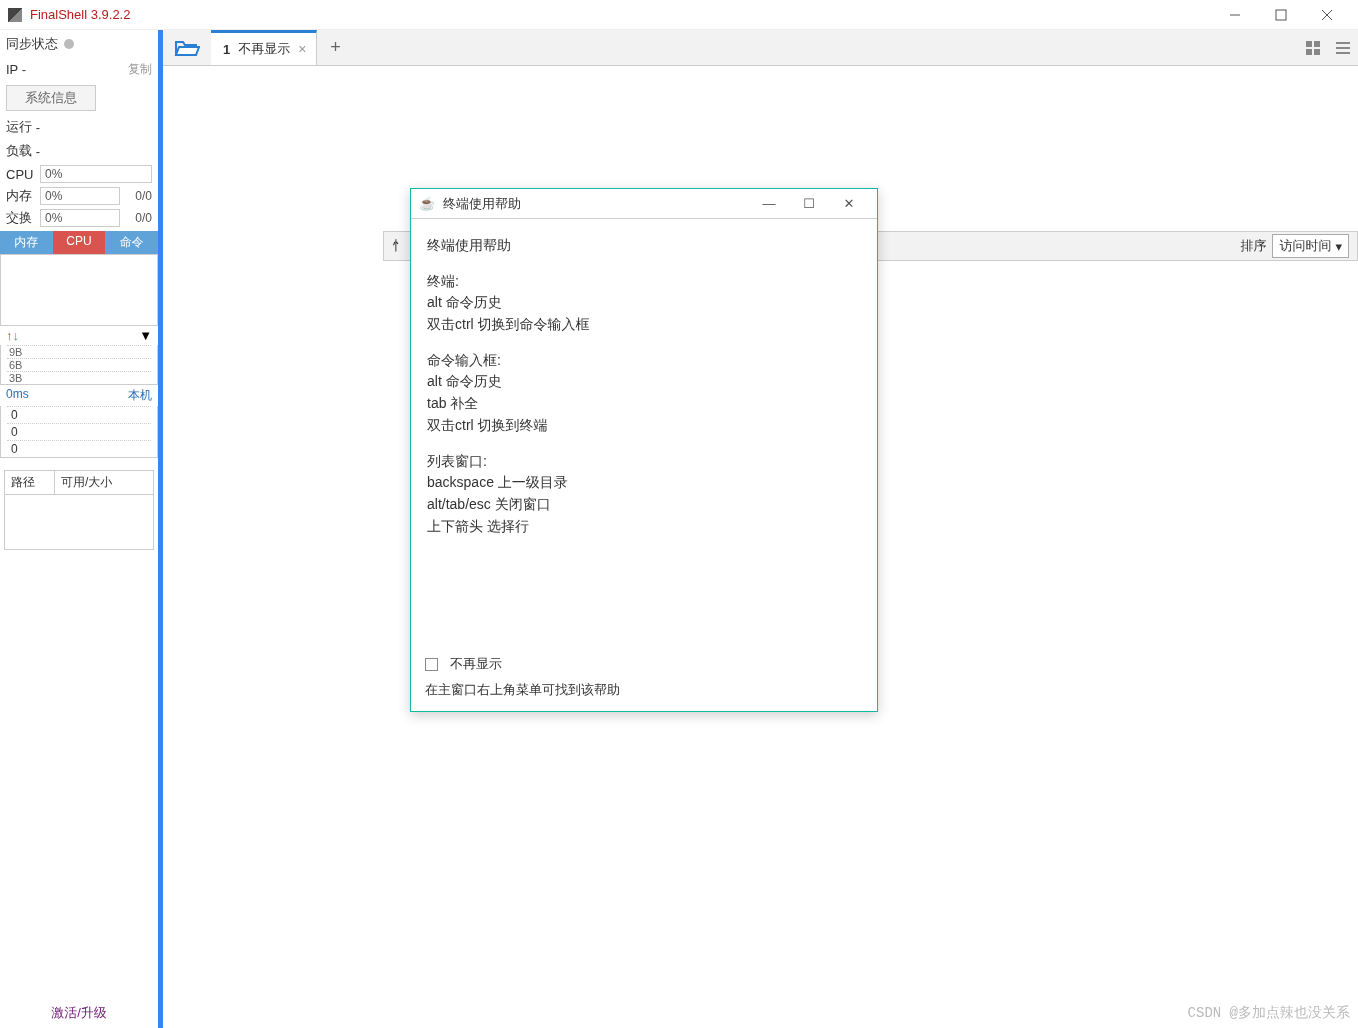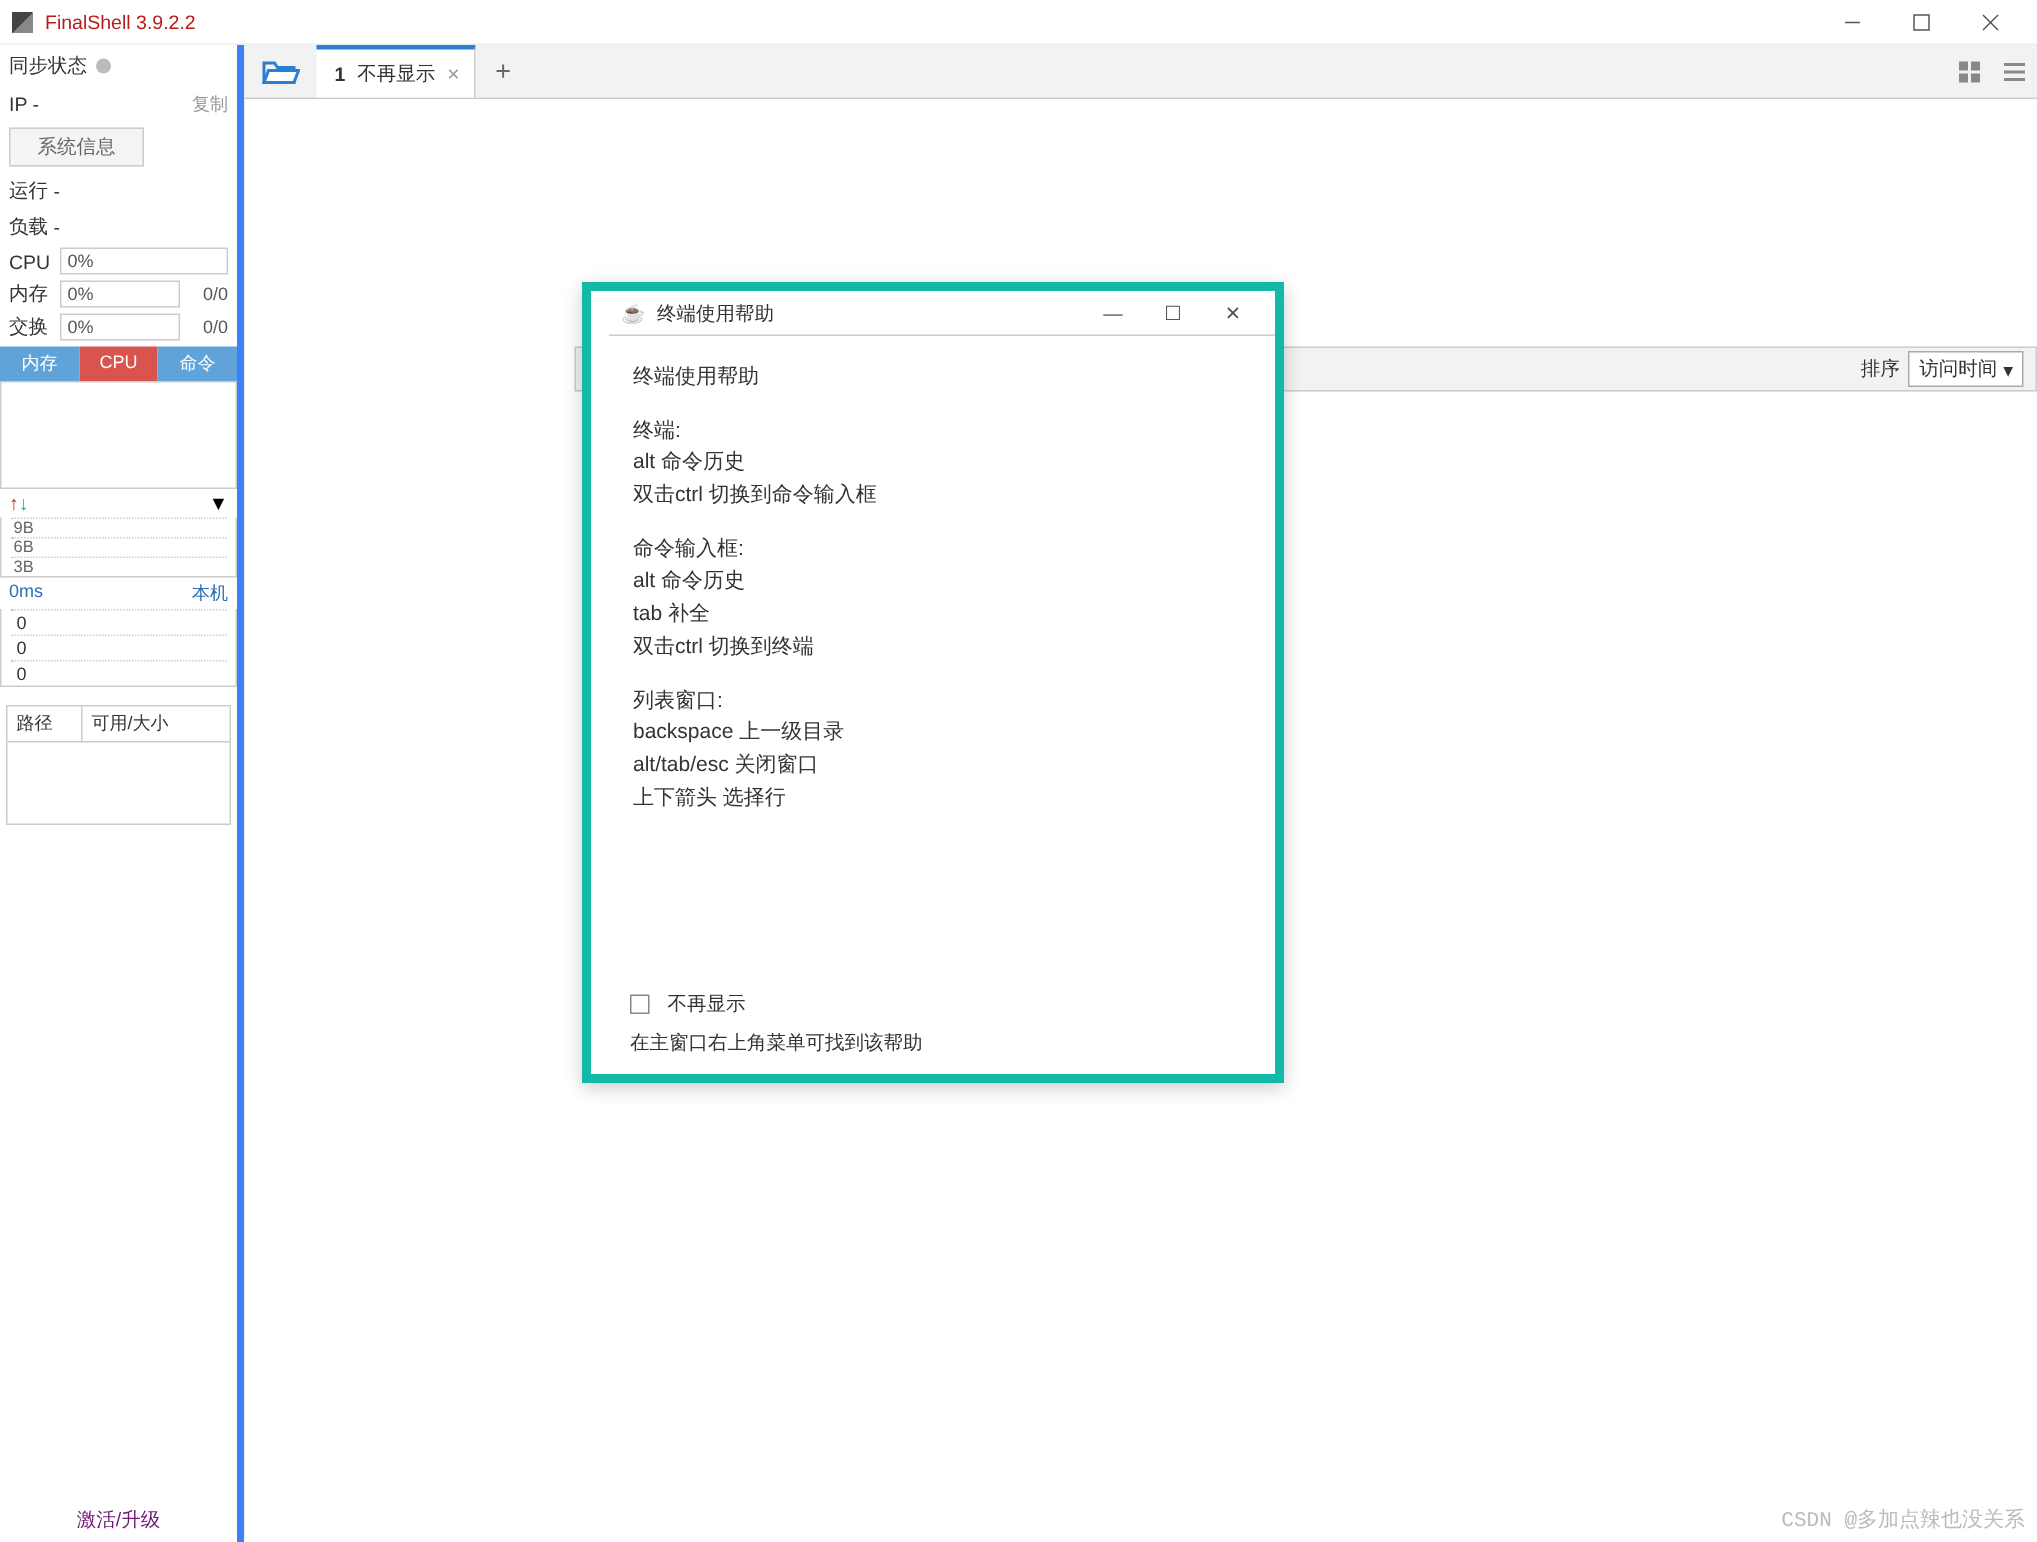--- a/index.html
+++ b/index.html
@@ -62,21 +62,21 @@
 .tabbar .view-btn { width: 30px; display: flex; align-items: center; justify-content: center; color: #888; }
 .content-body { flex: 1; position: relative; background: #fff; }
 
 
 .behind-bar { position: absolute; top: 165px; left: 220px; right: 0; height: 30px; background: #f2f2f2; border: 1px solid #ccc; display: flex; align-items: center; padding: 0 8px; }
 .behind-bar .spacer { flex: 1; }
 .behind-bar .sort-lbl { margin-right: 6px; }
 .behind-bar .sort-sel { border: 1px solid #aaa; background: #fff; padding: 2px 6px; display: flex; align-items: center; gap: 4px; }
 
 
-.dialog { position: absolute; left: 388px; top: 188px; width: 468px; background: #fff; border: 6px solid #14b8a6; box-shadow: 0 3px 12px rgba(0,0,0,0.2); padding-left: 12px; }
+.dialog { position: absolute; left: 410px; top: 188px; width: 468px; background: #fff; border: 1px solid #14b8a6; box-shadow: 0 3px 12px rgba(0,0,0,0.2); }
 .dialog-title { height: 30px; display: flex; align-items: center; padding: 0 8px; border-bottom: 1px solid #ccc; }
 .dialog-title .java-icon { width: 16px; height: 16px; margin-right: 8px; display:inline-block; }
 .dialog-title .java-icon::before { content:"☕"; font-size:13px; }
 .dialog-title .dtitle { flex: 1; font-size: 13px; }
 .dialog-title .dmin,.dialog-title .dmax,.dialog-title .dclose { width: 40px; text-align: center; color: #555; }
 .dialog-body { padding: 16px 16px 8px 16px; font-size: 14px; line-height: 1.55; min-height: 430px; }
 .dialog-body p { margin-bottom: 14px; }
 .dialog-body .block { margin-bottom: 14px; white-space: pre-line; }
 .dialog-foot { padding: 6px 14px 12px 14px; font-size: 13px; }
 .dialog-foot .chk { display: flex; align-items: center; gap: 12px; margin-bottom: 8px; }

